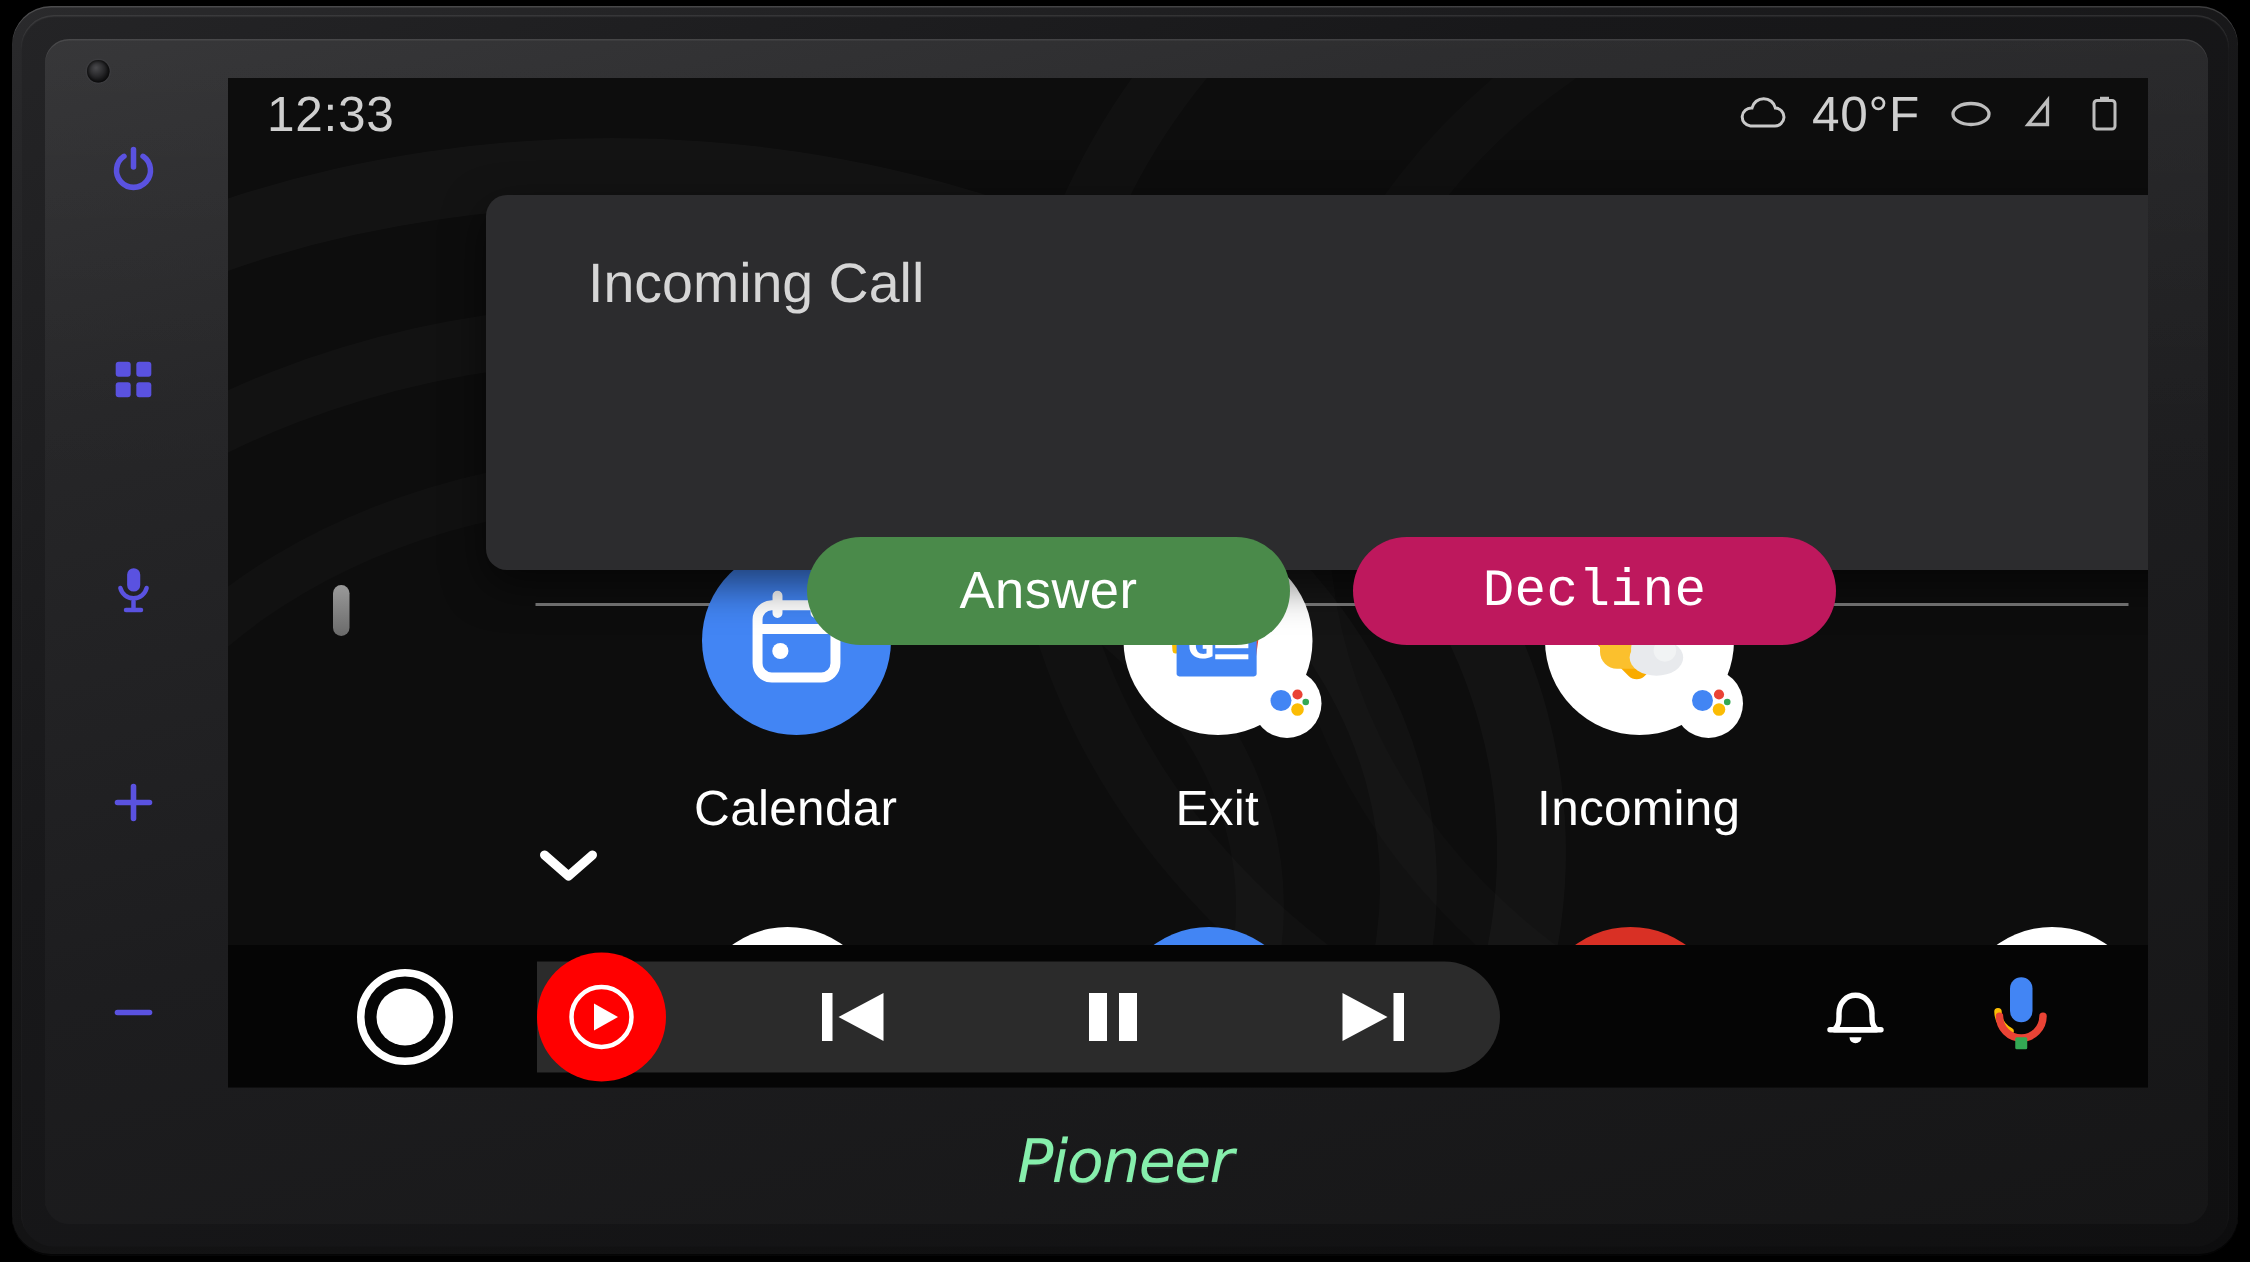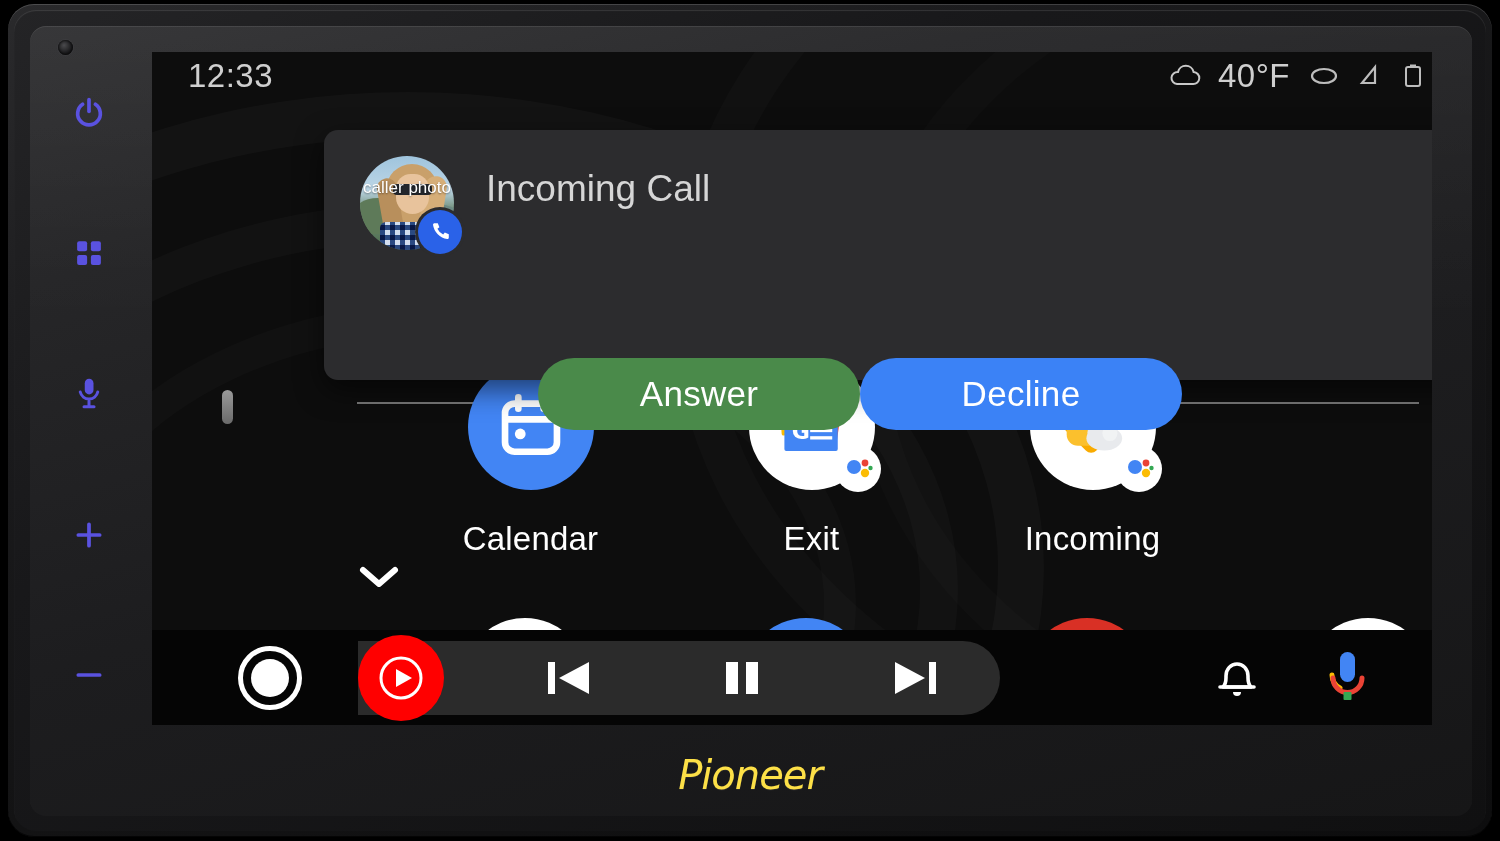--- a/index.html
+++ b/index.html
@@ -41,21 +41,21 @@
   .hw-btn{position:absolute;left:62px;width:54px;height:54px;display:flex;align-items:center;justify-content:center;}
   .hw-ico{fill:none;stroke:#5a52e0;stroke-width:2.6;}
 
   
   .screen{
     position:absolute;left:152px;top:52px;width:1280px;height:673px;
     background:#0a0a0a;overflow:hidden;
   }
 
   
-  .statusbar{position:absolute;left:14px;top:0;width:100%;height:48px;
+  .statusbar{position:absolute;left:4px;top:0;width:100%;height:48px;
      display:flex;align-items:center;justify-content:space-between;padding:0 22px;box-sizing:border-box;color:#c9c9c9;}
   .clock{font-size:33px;letter-spacing:.5px;color:#cfcfcf;}
   .status-right{display:flex;align-items:center;gap:16px;}
   .temp{font-size:33px;color:#cfcfcf;letter-spacing:.5px;}
 
   
   .wall{position:absolute;left:0;top:0;width:100%;height:578px;background:#0d0d0d;overflow:hidden;}
   .swirl{position:absolute;border-radius:50%;border-style:solid;border-color:rgba(255,255,255,.028);background:transparent;}
 
   
@@ -110,28 +110,28 @@
       repeating-linear-gradient(90deg,#2f4f86 0 5px,#e8eef7 5px 10px),
       repeating-linear-gradient(0deg,#2f4f86 0 5px,#e8eef7 5px 10px);
       background-blend-mode:multiply;border-radius:6px 6px 0 0;}
   .ph-watermark{position:absolute;left:0;top:22px;width:94px;text-align:center;color:#fff;font-size:17px;line-height:19px;
      font-weight:400;text-shadow:0 1px 2px rgba(0,0,0,.45);}
   .phonebadge{position:absolute;right:-8px;bottom:-4px;width:44px;height:44px;border-radius:50%;background:#2a62e8;
      display:flex;align-items:center;justify-content:center;box-shadow:0 0 0 3px #2c2c2e;}
   .cc-text{margin-left:32px;}
   .cc-name{color:#fff;font-size:53px;line-height:56px;letter-spacing:.2px;}
   .cc-sub{color:#d6d6d6;font-size:37px;line-height:42px;margin-top:12px;}
-  .cc-actions{position:absolute;left:214px;top:228px;display:flex;}
+  .cc-actions{position:absolute;left:214px;top:228px;display:flex;gap:42px;}
   .pillbtn{height:72px;border-radius:36px;display:flex;align-items:center;justify-content:center;color:#fff;font-size:35px;letter-spacing:.3px;}
   .btn-answer{width:322px;}
   .btn-decline{width:322px;}
 
   
   .logo{position:absolute;left:0;top:752px;width:1500px;text-align:center;
-     color:#fde047;font-size:40px;font-style:italic;font-family:"DejaVu Sans",sans-serif;letter-spacing:-1px;
+     color:#86efac;font-size:40px;font-style:italic;font-family:"DejaVu Sans",sans-serif;letter-spacing:-1px;
      text-shadow:0 1px 0 rgba(255,255,255,.06);}
 </style>
 </head>
 <body>
 
 <div id="stage">
 
   <div class="bezel-outer"></div>
   <div class="bezel-glossy"></div>
   <div class="face"></div>
@@ -342,49 +342,31 @@
             <rect x="19.5" y="45" width="8" height="8" rx="1" fill="#34a853"></rect>
           </svg>
         </div>
       </div>
 
     </div>
 
     <div class="callcard">
 
       <div class="cc-top">
-        <div class="avatar">
-          <div class="avatar-photo">
-            <div class="ph-hill"></div>
-            <div class="ph-hill2"></div>
-            <div class="ph-hair"></div>
-            <div class="ph-hair2"></div>
-            <div class="ph-hair3"></div>
-            <div class="ph-face"></div>
-            <div class="ph-glass"></div>
-            <div class="ph-shirt"></div>
-            <div class="ph-watermark">caller photo</div>
-          </div>
-          <div class="phonebadge">
-            <svg width="24" height="24" viewBox="0 0 24 24">
-              <path d="M6.6 3.2h3.2l1.6 4-2 1.6a12 12 0 0 0 5.8 5.8l1.6-2 4 1.6v3.2c0 .9-.7 1.6-1.6 1.6A16.8 16.8 0 0 1 5 4.8c0-.9.7-1.6 1.6-1.6z" fill="#ffffff"></path>
-            </svg>
-          </div>
-        </div>
 
         <div class="cc-text">
           <div class="cc-sub">Incoming Call</div>
         </div>
       </div>
 
       <div class="cc-actions">
         <div class="pillbtn btn-answer" style="background:#4a8a4a;">
           <span>Answer</span>
         </div>
-        <div class="pillbtn btn-decline" style="background:#3b82f6;">
+        <div class="pillbtn btn-decline" style="background:#be185d;font-family:Liberation Mono, monospace;">
           <span>Decline</span>
         </div>
       </div>
 
     </div>
 
   </div>
 
   <div class="logo">Pioneer</div>
 

